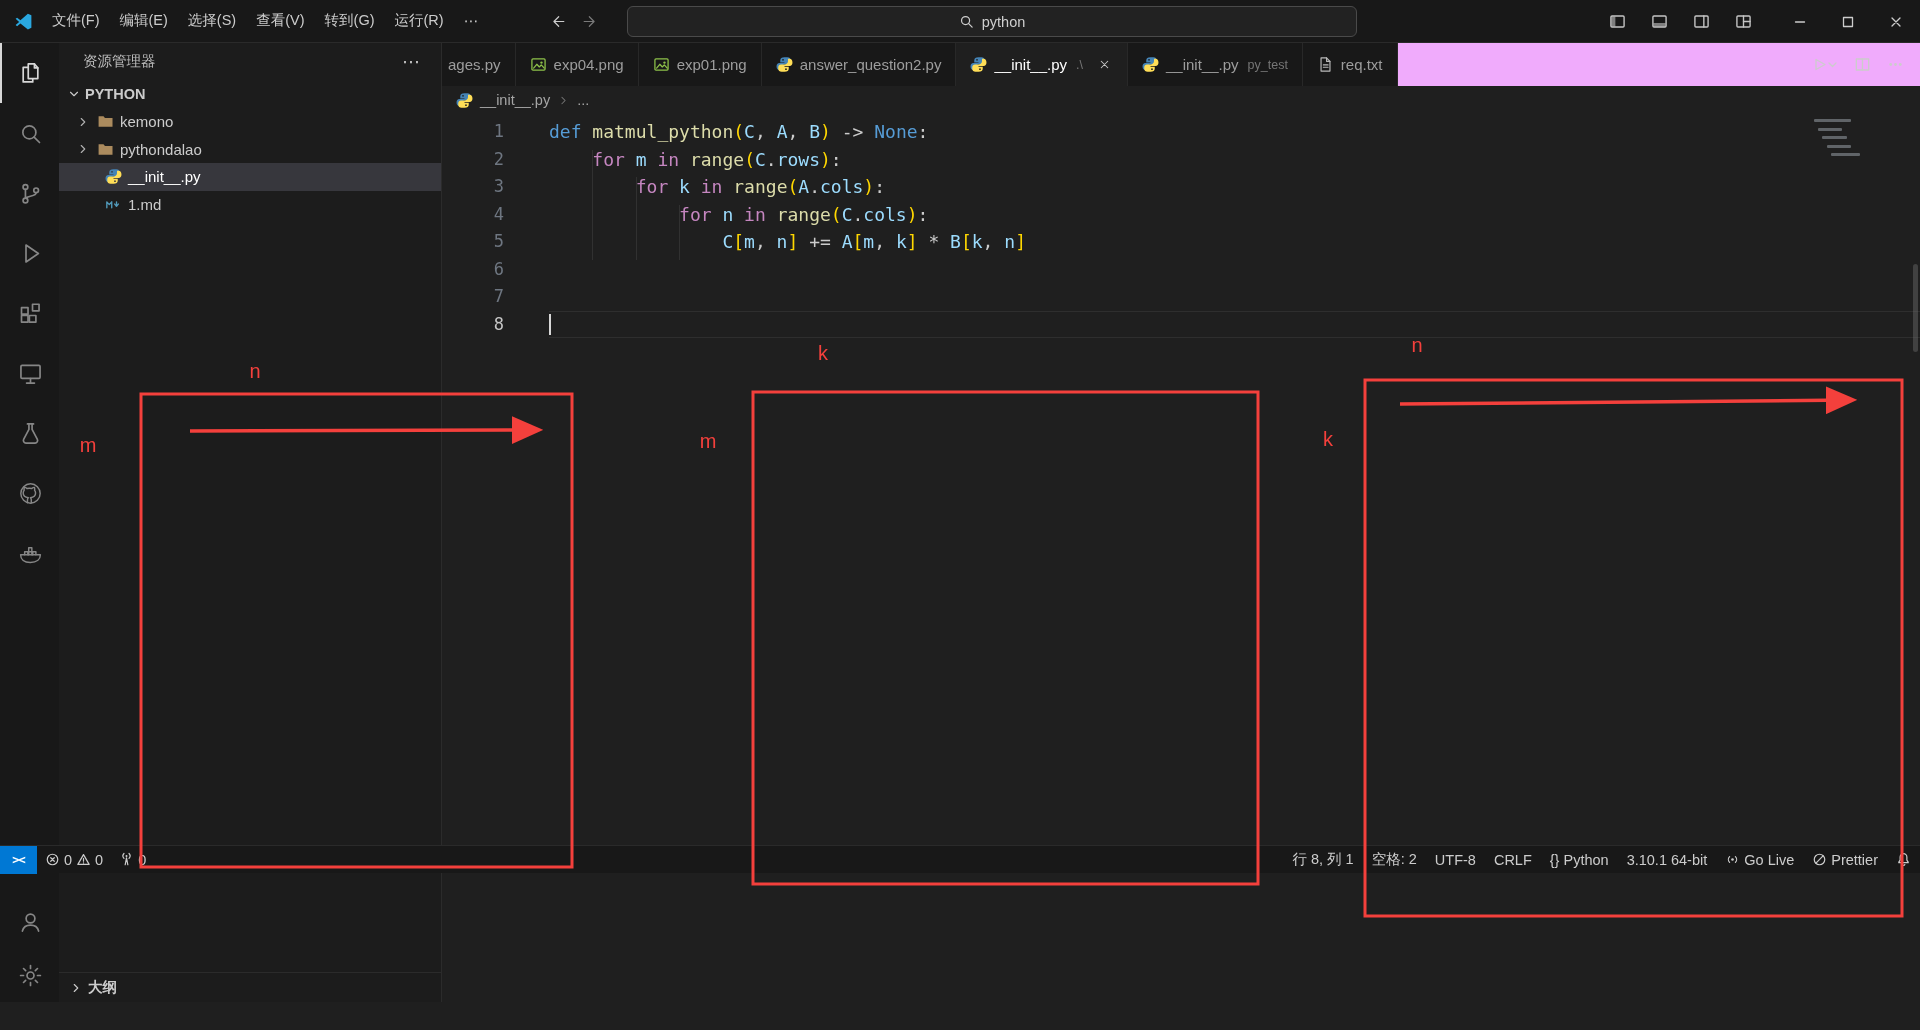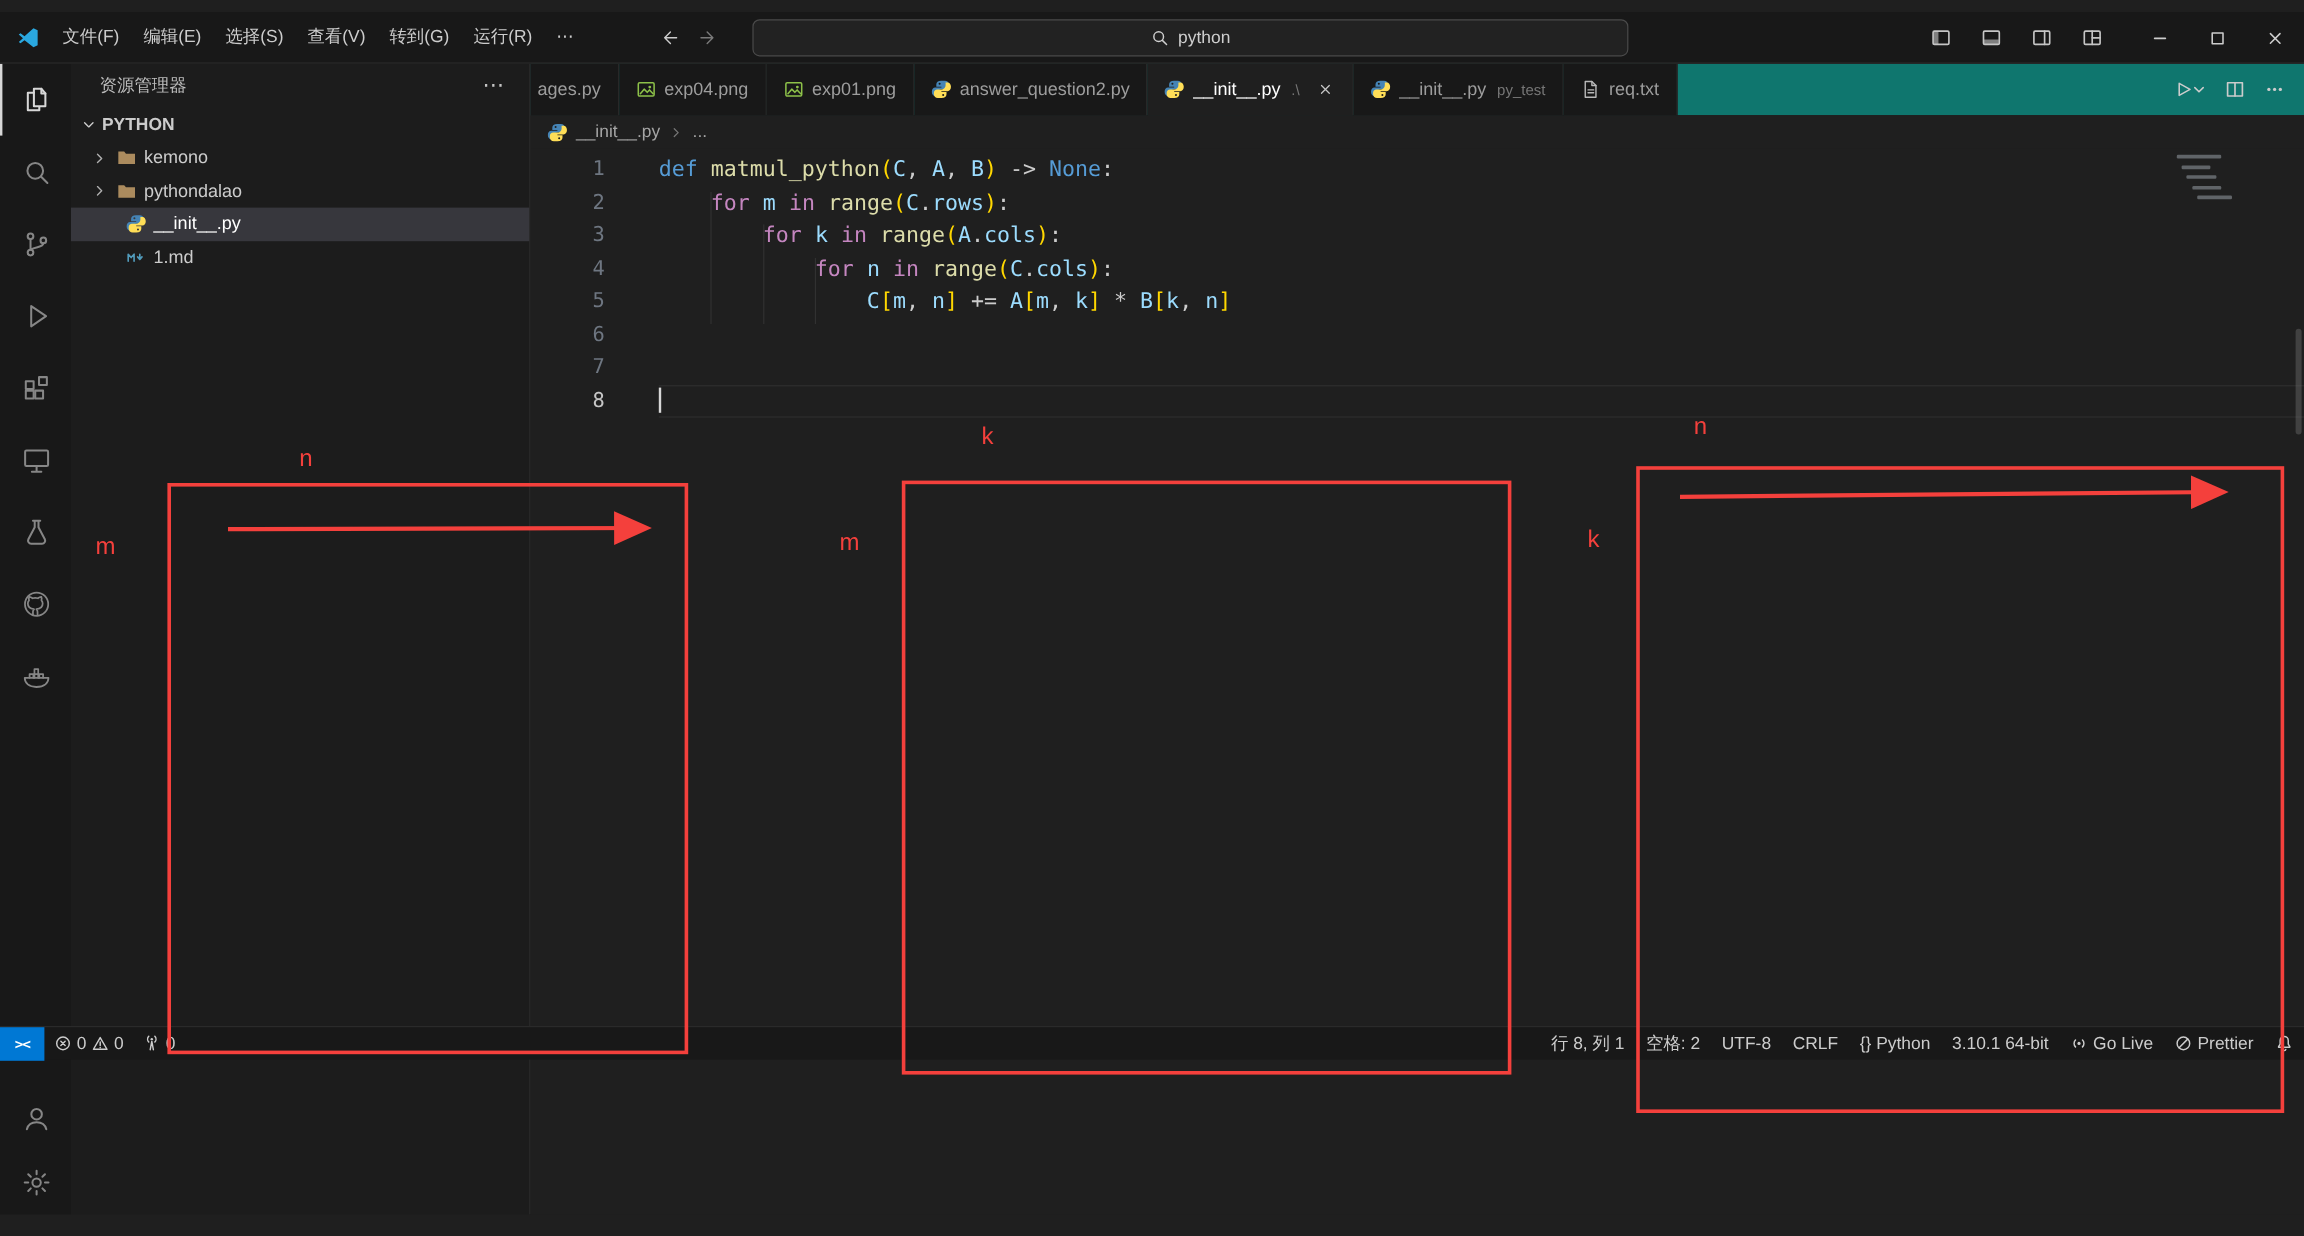--- a/index.html
+++ b/index.html
@@ -1,21 +1,21 @@
 <!DOCTYPE html>
 <html><head>
 <meta charset="utf-8">
 <style>
   *{box-sizing:border-box;margin:0;padding:0;}
   html,body{width:1920px;height:1030px;}
   body{overflow:hidden;background:#1f1f1f;color:#ccc;font-family:"Liberation Sans","DejaVu Sans",sans-serif;}
   svg{display:block;}
   .ic{stroke:currentColor;fill:none;stroke-width:1.3;stroke-linecap:round;stroke-linejoin:round;}
   .ic2{stroke:currentColor;fill:none;stroke-width:1.5;stroke-linecap:round;stroke-linejoin:round;}
-  #app{position:relative;width:1920px;height:873px;background:#1f1f1f;margin-top:10px;}
+  #app{position:relative;width:1920px;height:873px;background:#1f1f1f;}
 
   
   #titlebar{position:absolute;left:0;top:0;width:1920px;height:43px;background:#181818;border-bottom:1px solid #2a2a2a;display:flex;align-items:center;z-index:10;}
   #logo{margin:0 8px 0 13px;}
   #menubar{display:flex;height:100%;align-items:center;}
   .menu-item{padding:0 10px;font-size:14.5px;color:#cccccc;height:70%;display:flex;align-items:center;border-radius:5px;cursor:default;}
   #navarrows{position:absolute;left:548px;top:0;height:43px;display:flex;align-items:center;gap:14px;color:#cccccc;}
   #navarrows .dim{color:#7a7a7a;}
   #searchbox{position:absolute;left:627px;top:6px;width:730px;height:31px;background:#222222;border:1px solid #4a4a4a;border-radius:6px;display:flex;align-items:center;justify-content:center;gap:8px;color:#cfcfcf;font-size:14.5px;}
   #layoutbtns{position:absolute;right:160px;top:0;height:43px;display:flex;align-items:center;gap:9px;color:#c5c5c5;}
@@ -41,21 +41,21 @@
   .tree-row.folder{padding-left:17px;}
   .tree-row.file{padding-left:45px;}
   .tree-row.selected{background:#37373d;color:#ffffff;}
   .tree-row .chev{color:#b0b0b0;display:flex;}
   .tree-row .ficon{display:flex;width:18px;justify-content:center;}
   #sb-fill{flex:1 1 auto;}
   #sb-outline{height:30px;border-top:1px solid #2b2b2b;display:flex;align-items:center;gap:5px;padding-left:10px;font-size:14.5px;font-weight:bold;color:#cccccc;flex:0 0 auto;}
 
   
   #main{position:absolute;left:442px;top:43px;width:1478px;height:959px;background:#1f1f1f;}
-  #tabbar{height:43px;background:#0f766e;display:flex;align-items:stretch;}
+  #tabbar{height:43px;background:#f0abfc;display:flex;align-items:stretch;}
   .tab{display:flex;align-items:center;gap:7px;padding:0 14px;font-size:15px;color:#9d9d9d;background:#181818;border-right:1px solid #282828;white-space:nowrap;}
   .tab.active{background:#1f1f1f;color:#ffffff;}
   .tab.clipped{padding-left:6px;}
   .tab .suffix{font-size:12.5px;color:#767676;margin-left:2px;}
   .tab .tab-close{display:flex;margin-left:6px;color:#c5c5c5;padding:2px;border-radius:4px;}
   .tab-icon{display:flex;}
   #tab-actions{margin-left:auto;display:flex;align-items:center;gap:16px;padding:0 16px;color:#cccccc;}
   #breadcrumbs{height:28px;display:flex;align-items:center;gap:7px;padding-left:14px;font-size:14.5px;color:#a5a5a5;background:#1f1f1f;}
   #breadcrumbs .bc-sep{color:#767676;display:flex;}
 
@@ -324,20 +324,28 @@
           <span class="ficon">
             <svg width="18" height="17" viewBox="0 0 16 16" stroke="#519aba" fill="none" stroke-width="1.3" stroke-linecap="round" stroke-linejoin="round">
               <path d="M2.2 11V5.5l2.3 2.6 2.3-2.6V11"></path>
               <path d="M11.3 5.5v3.6M9.6 7.6l1.7 2 1.7-2"></path>
             </svg>
           </span>
           <span>1.md</span>
         </div>
       </div>
     <div id="sb-fill"></div>
+    <div id="sb-outline">
+      <span class="chev">
+          <svg class="ic" width="14" height="14" viewBox="0 0 16 16">
+            <path d="M6 4l4 4-4 4"></path>
+          </svg>
+        </span>
+      <span>大纲</span>
+    </div>
   </div>
 
   <div id="main">
     <div id="tabbar">
       <div id="tabs" style="display:flex;">
           <div class="tab clipped">
             <span>ages.py</span>
           </div>
           <div class="tab">
             <span class="tab-icon">

